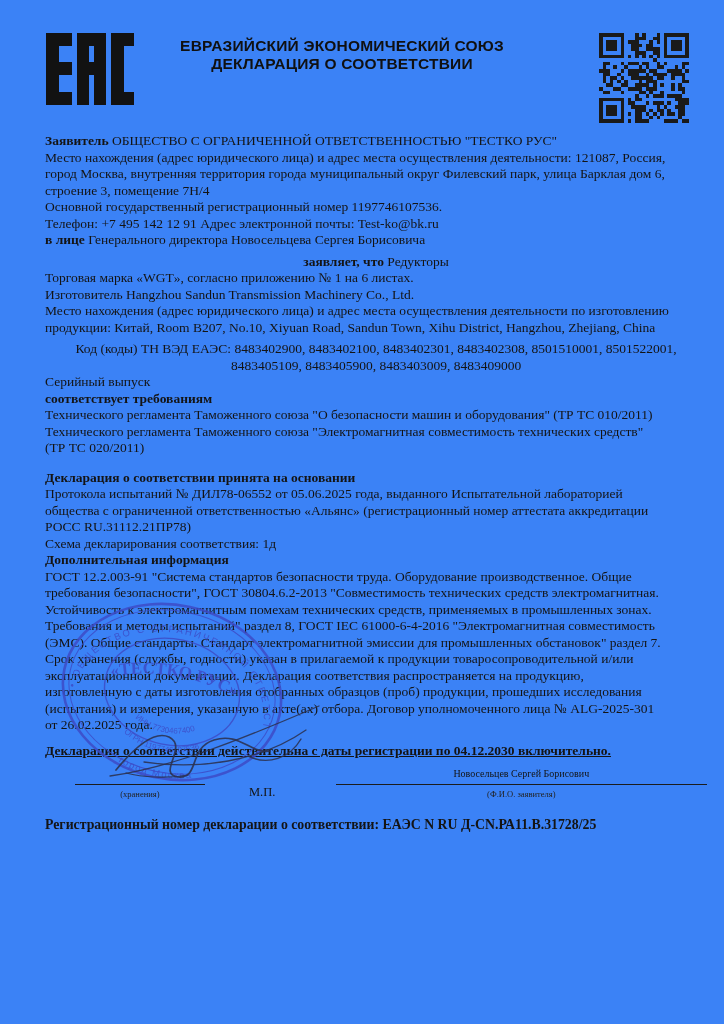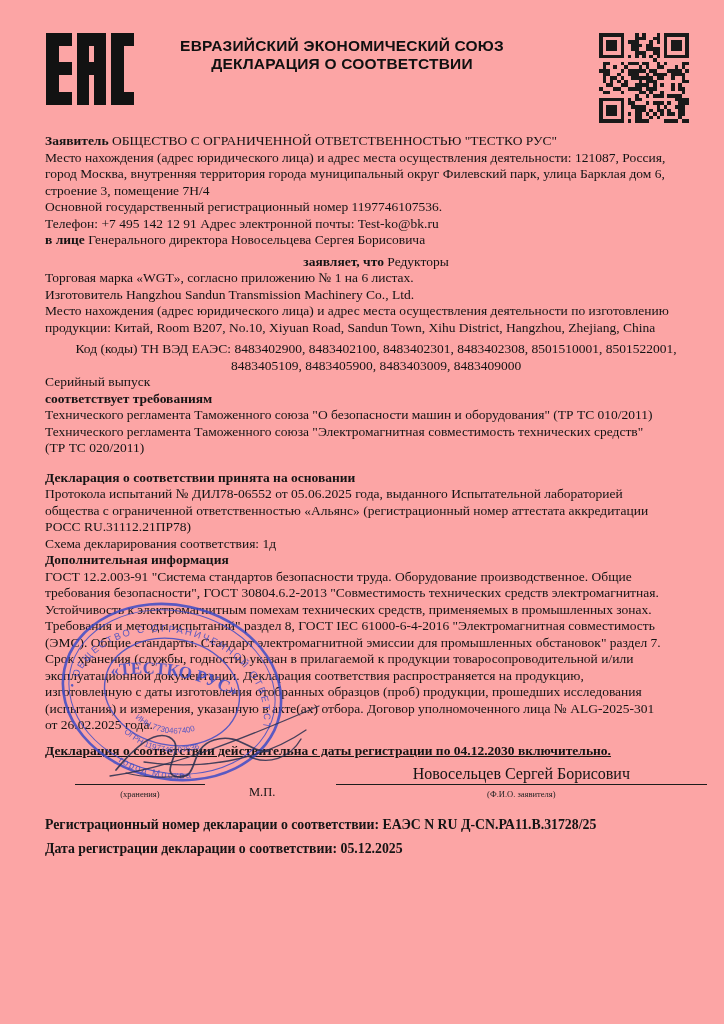--- a/index.html
+++ b/index.html
@@ -1,17 +1,17 @@
 <!DOCTYPE html>
 <html lang="ru"><head>
 <meta charset="utf-8">
 <style>
   html,body{margin:0;padding:0;background:#888;}
   .page{
-    position:relative;width:724px;height:1024px;background:#fca5a5;
+    position:relative;width:724px;height:1024px;background:#3b82f6;
     font-family:"Liberation Serif",serif;color:#141414;overflow:hidden;
     margin:0 auto;
   }
   
   .eac-logo{position:absolute;left:46px;top:33px;}
   .hdr-title{
     position:absolute;left:140px;top:37px;width:404px;text-align:center;
     font-family:"Liberation Sans",sans-serif;font-weight:bold;
     font-size:15.5px;line-height:18px;color:#101010;letter-spacing:.2px;
   }
@@ -22,21 +22,21 @@
     font-size:13.5px;line-height:16.5px;
   }
   .content p{margin:0;white-space:pre-line;}
   .content b{font-weight:bold;}
   .gap-s{margin-top:5px !important;text-align:center;}
   .gap-m{margin-top:13px !important;}
   .validity{margin-top:9px !important;font-weight:bold;text-decoration:underline;}
   
   .sig-row{display:flex;margin-top:7px;align-items:flex-start;}
   .sig-col{display:flex;flex-direction:column;}
-  .sig-name{height:18px;font-size:16px;text-align:center;}
+  .sig-name{height:18px;font-size:10px;text-align:center;}
   .sig-line{border-top:1.7px solid #1c1c1c;height:0;}
   .sig-cap{font-size:8.5px;text-align:center;color:#222;padding-top:1px;}
   .col-sign{width:130px;margin-left:30px;}
   .col-mp{width:115px;text-align:center;font-size:12.5px;padding-top:18px;}
   .col-fio{width:372px;margin-left:16px;}
   
   .reg-line{margin-top:14px !important;font-weight:bold;font-size:13.8px;}
   .reg-date{margin-top:8px !important;font-weight:bold;font-size:13.8px;}
   
   .stamp-overlay{position:absolute;left:38px;top:578px;pointer-events:none;}
@@ -437,21 +437,20 @@
       </div>
       <div class="col-mp">М.П.</div>
       <div class="sig-col col-fio">
         <div class="sig-name">Новосельцев Сергей Борисович</div>
         <div class="sig-line"></div>
         <div class="sig-cap">(Ф.И.О. заявителя)</div>
       </div>
     </div>
 
     <p class="reg-line">Регистрационный номер декларации о соответствии: ЕАЭС N RU Д-CN.РА11.В.31728/25</p>
-    <p class="reg-date">Дата регистрации декларации о соответствии: 05.12.2025</p>
   </div>
 
   <svg class="stamp-overlay" width="320" height="235" viewBox="0 0 320 235">
     <defs>
       <path id="ringTop" d="M -96,16 A 96,75 0 1 1 96,16"></path>
       <path id="ringBottom" d="M -60,68 A 92,74 0 0 0 60,68"></path>
       <path id="centerArc" d="M -64,-2 A 170,150 0 0 1 64,-8"></path>
       <path id="innArc" d="M -42,24 A 54,46 0 0 0 42,24"></path>
       <path id="ogrnArc" d="M -50,40 A 64,54 0 0 0 50,40"></path>
     </defs>

